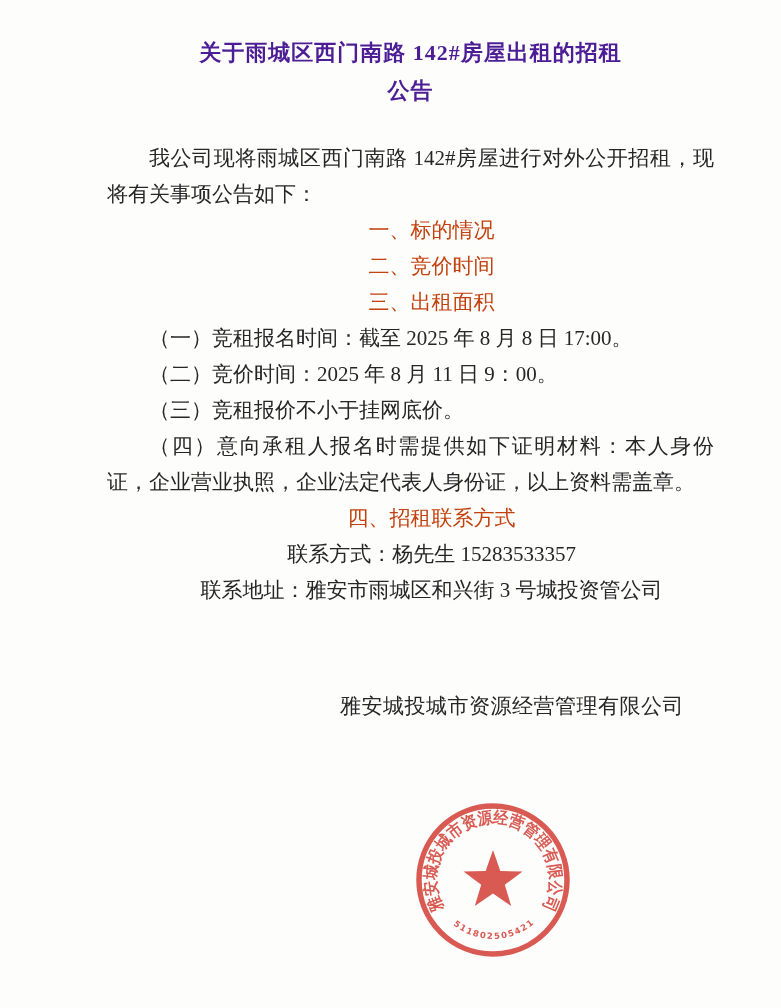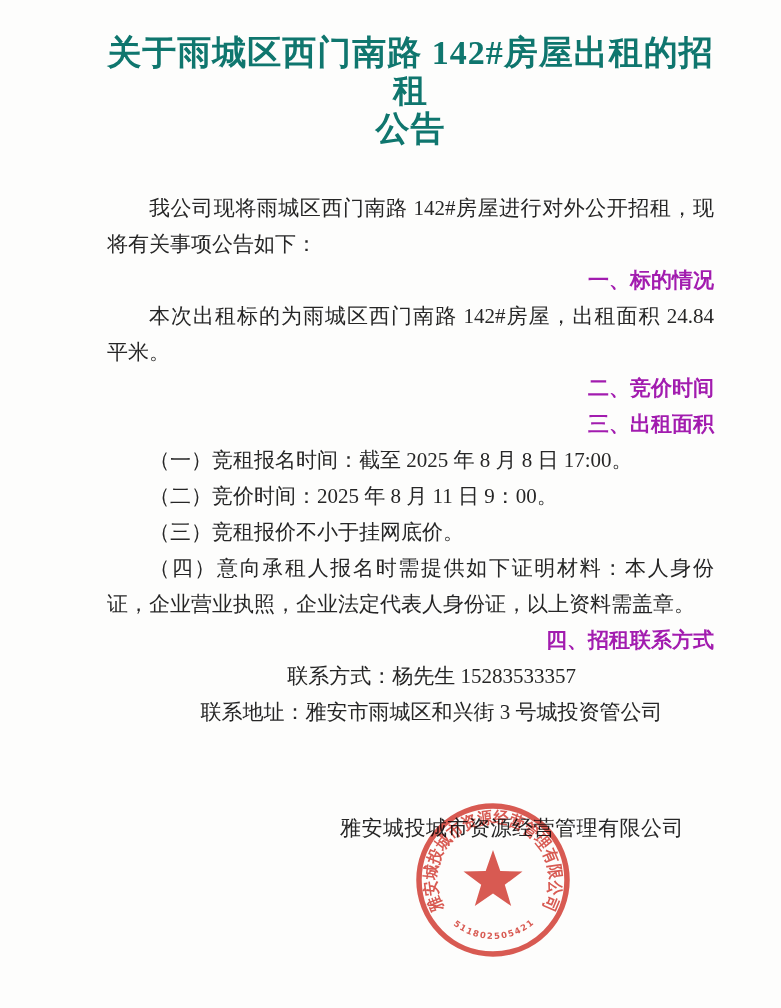--- a/index.html
+++ b/index.html
@@ -12,43 +12,43 @@
     overflow: hidden;
     font-family: "Liberation Serif", "DejaVu Serif", serif;
     color: #262626;
   }
   .page {
     position: absolute;
     inset: 0;
     padding: 34px 67px 0 107px;
   }
   .doc-title {
-    font-size: 34px;
+    font-size: 22px;
     line-height: 38px;
     font-weight: bold;
     text-align: center;
-    color: #0f766e;
+    color: #4c1d95;
     letter-spacing: 1px;
     font-family: "Liberation Serif", "DejaVu Serif", serif;
   }
   .body-text {
-    margin-top: 42px;
+    margin-top: 30px;
     font-size: 21px;
     line-height: 36px;
     text-align: justify;
   }
   .para {
     text-indent: 2em;
     text-align: justify;
   }
   .para.heading {
     font-family: "Liberation Sans", "DejaVu Sans", sans-serif;
-    font-weight: bold;
-    color: #a21caf;
-    text-align: right;
+    font-weight: normal;
+    color: #c2410c;
+    text-align: center;
   }
   .para.plain {
     text-align: center;
   }
   .signature {
     margin-top: 80px;
     margin-left: 233px;
     width: 340px;
     text-align: center;
     font-size: 21px;
@@ -76,21 +76,20 @@
 <div class="page">
 
   <div class="doc-title">
     <div>关于雨城区西门南路 142#房屋出租的招租</div>
     <div>公告</div>
   </div>
 
   <div class="body-text">
     <div class="para body">我公司现将雨城区西门南路 142#房屋进行对外公开招租，现将有关事项公告如下：</div>
     <div class="para heading">一、标的情况</div>
-    <div class="para body">本次出租标的为雨城区西门南路 142#房屋，出租面积 24.84 平米。</div>
     <div class="para heading">二、竞价时间</div>
     <div class="para heading">三、出租面积</div>
     <div class="para item">（一）竞租报名时间：截至 2025 年 8 月 8 日 17:00。</div>
     <div class="para item">（二）竞价时间：2025 年 8 月 11 日 9：00。</div>
     <div class="para item">（三）竞租报价不小于挂网底价。</div>
     <div class="para item">（四）意向承租人报名时需提供如下证明材料：本人身份证，企业营业执照，企业法定代表人身份证，以上资料需盖章。</div>
     <div class="para heading">四、招租联系方式</div>
     <div class="para plain">联系方式：杨先生 15283533357</div>
     <div class="para plain">联系地址：雅安市雨城区和兴街 3 号城投资管公司</div>
   </div>

